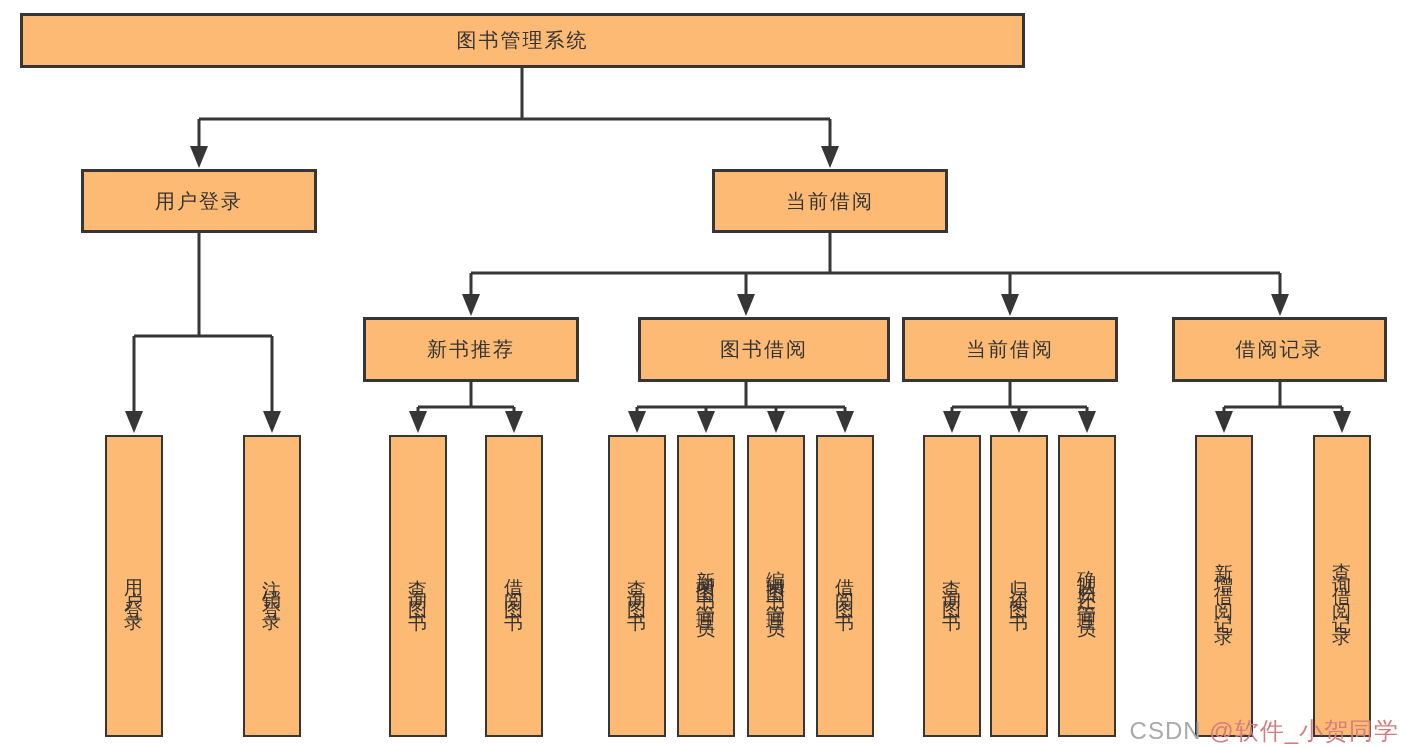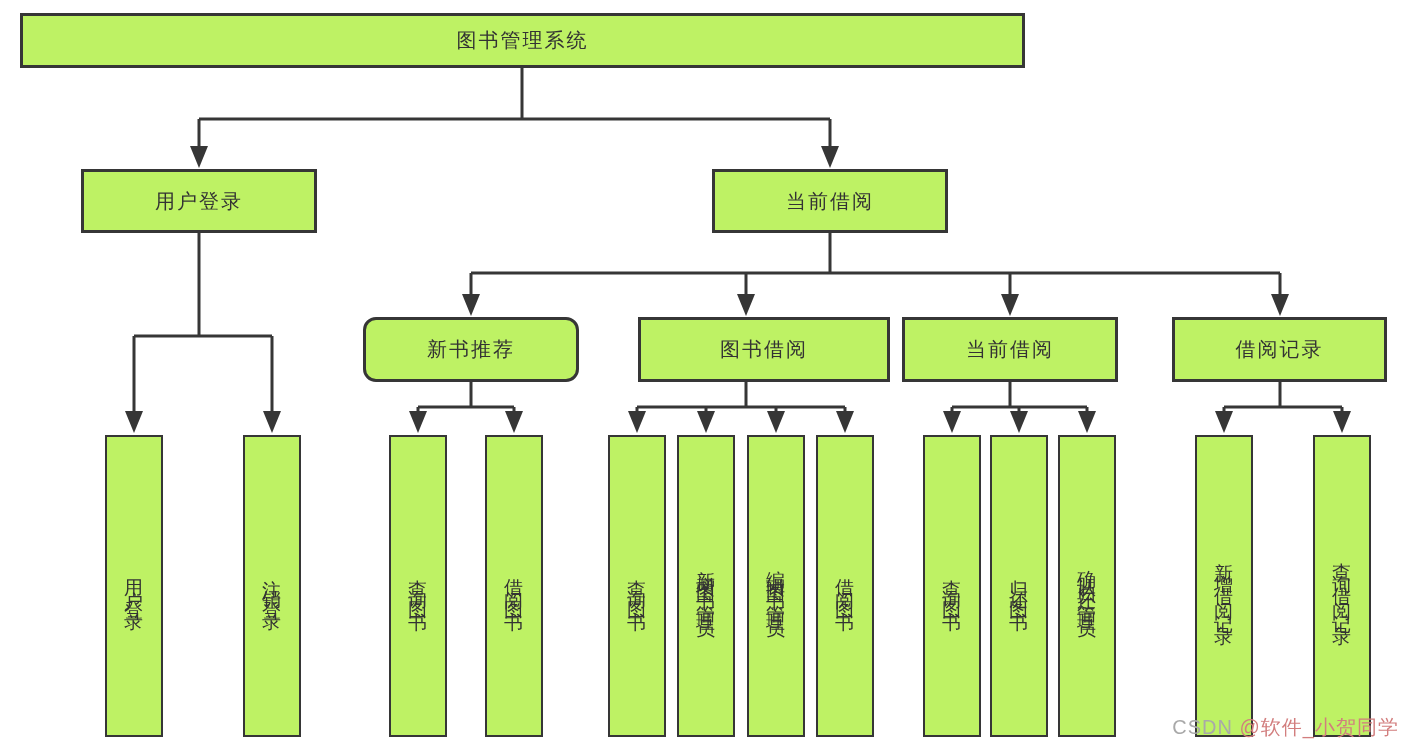--- a/index.html
+++ b/index.html
@@ -20,21 +20,21 @@
     left: 0;
     top: 0;
     width: 1405px;
     height: 747px;
     pointer-events: none;
   }
   .box {
     position: absolute;
     box-sizing: border-box;
     border: 3px solid #363636;
-    background: #bef264;
+    background: #fdba74;
     display: flex;
     align-items: center;
     justify-content: center;
     color: #333333;
     font-size: 20px;
     letter-spacing: 2px;
     white-space: nowrap;
   }
   .leaf {
     border-width: 2.5px;
@@ -44,22 +44,22 @@
     writing-mode: vertical-rl;
     text-orientation: mixed;
     font-size: 19px;
     letter-spacing: 11px;
     line-height: 1;
     color: #333333;
   }
   .watermark {
     position: absolute;
     right: 6px;
-    bottom: 6px;
-    font-size: 20px;
+    bottom: 0;
+    font-size: 24px;
     letter-spacing: 1px;
     white-space: nowrap;
     margin-left: 43px;
   }
   .wm-brand { color: #a9a9a9; }
   .wm-handle { color: #d27e7e; }
 </style>
 </head>
 <body>
 
@@ -100,21 +100,21 @@
     <span>图书管理系统</span>
   </div>
 
   <div class="box" style="left:81px; top:169px; width:236px; height:64px;">
     <span>用户登录</span>
   </div>
   <div class="box" style="left:712px; top:169px; width:236px; height:64px;">
     <span>当前借阅</span>
   </div>
 
-  <div class="box" style="left:363px; top:317px; width:216px; height:65px;border-radius:13px;">
+  <div class="box" style="left:363px; top:317px; width:216px; height:65px;">
     <span>新书推荐</span>
   </div>
   <div class="box" style="left:638px; top:317px; width:252px; height:65px;">
     <span>图书借阅</span>
   </div>
   <div class="box" style="left:1172px; top:317px; width:215px; height:65px;">
     <span>借阅记录</span>
   </div>
   <div class="box" style="left:902px; top:317px; width:216px; height:65px;">
     <span>当前借阅</span>

